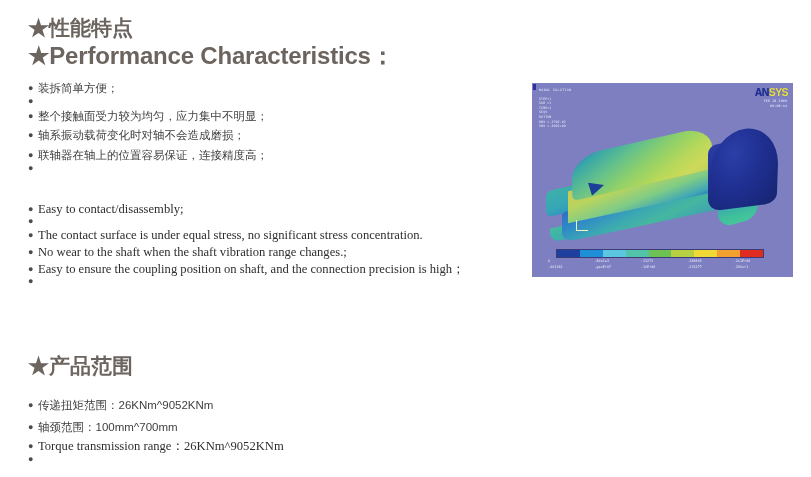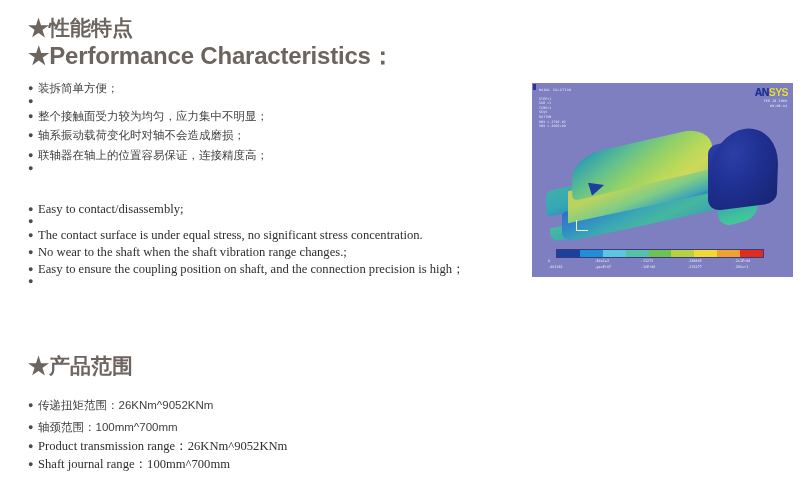--- a/index.html
+++ b/index.html
@@ -222,25 +222,24 @@
     </div>
     <div class="b-row">
       <span class="b-dot">●</span>
       <span>轴颈范围：100mm^700mm</span>
     </div>
   </div>
 
   <div class="bullets pr-en" style="left:28px; top:438px;">
     <div class="b-row">
       <span class="b-dot">●</span>
-      <span>Product transmission range：26KNm^9052KNm</span>
-    </div>
-    <div class="b-row">
-      <span class="b-dot">●</span>
-      <span>Shaft journal range：100mm^700mm</span>
+      <span>Torque transmission range：26KNm^9052KNm</span>
+    </div>
+    <div class="b-row">
+      <span class="b-dot">●</span>
     </div>
   </div>
 
   <div class="fea">
     <div class="fea-inner">
 
       <div class="fea-tick"></div>
 
       <div class="fea-legend">
         <div class="title">NODAL SOLUTION</div>

